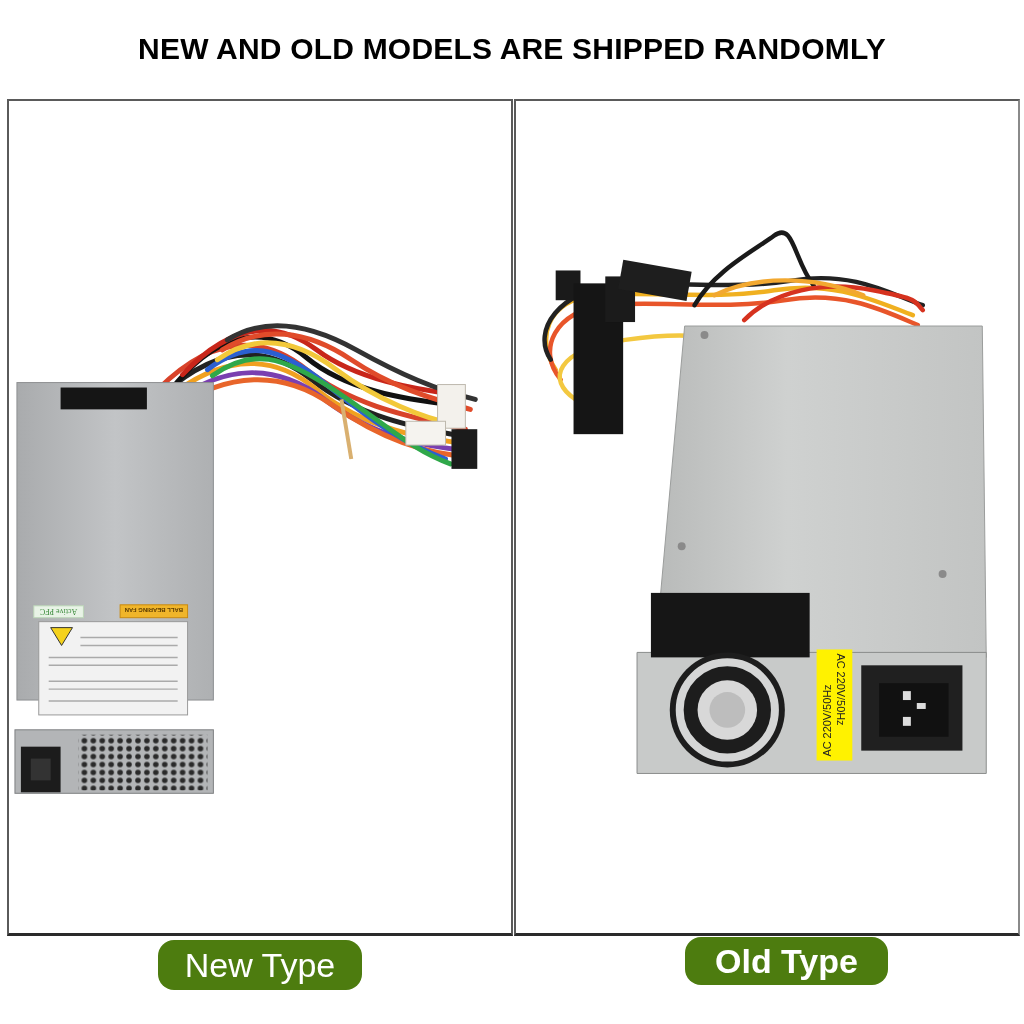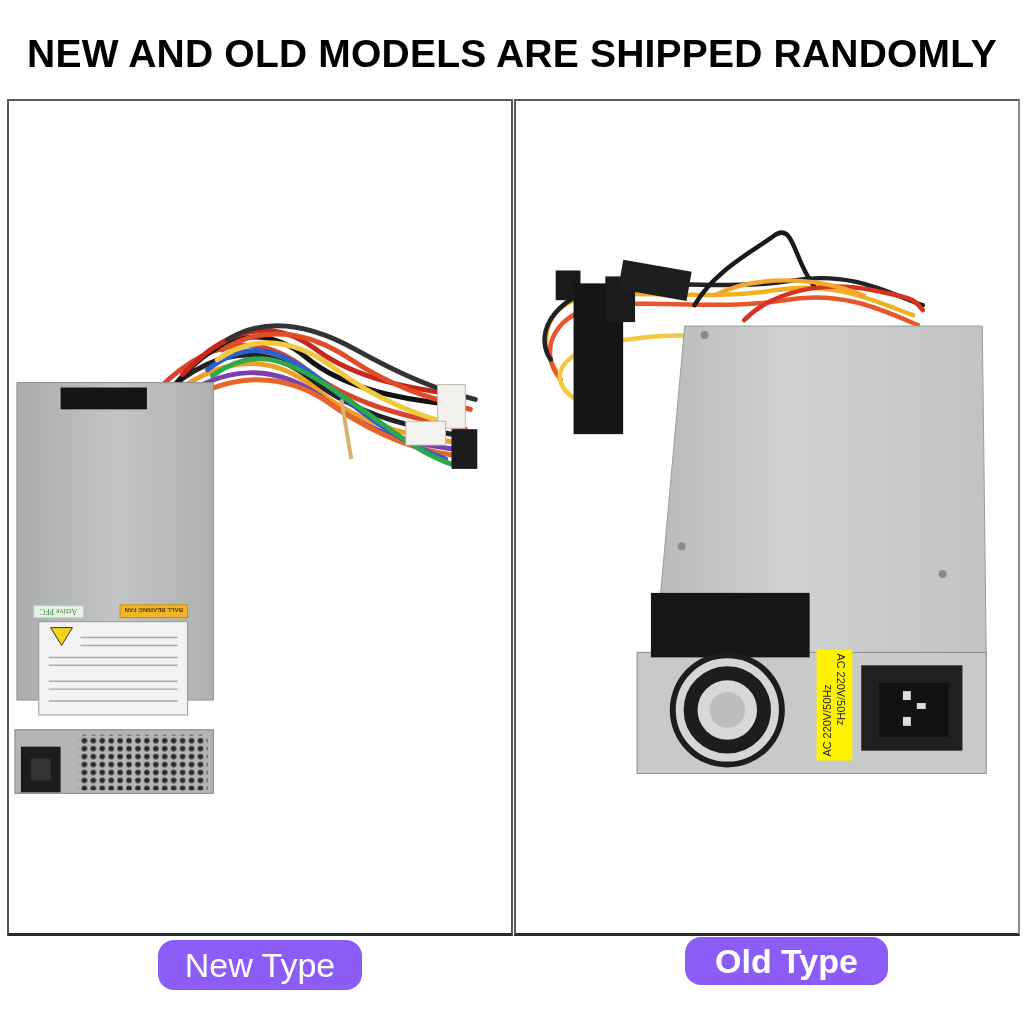--- a/index.html
+++ b/index.html
@@ -1,34 +1,34 @@
 <!DOCTYPE html>
 <html><head>
 <meta charset="utf-8">
 <style>
   html, body { margin: 0; padding: 0; background: #ffffff; }
   body { width: 1024px; height: 1024px; position: relative; overflow: hidden; font-family: "Liberation Sans", "DejaVu Sans", sans-serif; }
 
   .headline {
     position: absolute; left: 0; top: 32px; width: 1024px; text-align: center;
-    font-family: "Liberation Sans", sans-serif; font-weight: 700; font-size: 39px;
+    font-family: "Liberation Sans", sans-serif; font-weight: 700; font-size: 30px;
     letter-spacing: 0.2px; color: #000; transform: scaleX(1.0);
   }
 
   .panel {
     position: absolute; top: 99px; height: 837px; box-sizing: border-box;
     border: 2px solid #5a5a5a; border-bottom: 3px solid #2a2a2a; background: #fff; overflow: hidden;
   }
   .panel.left { left: 7px; width: 506px; }
   .panel.right { left: 514px; width: 506px; border-right: 2px solid #8a8a8a; }
 
   .photo { position: absolute; left: 0; top: 0; width: 100%; height: 100%; }
 
   .pill {
-    position: absolute; background: #8b5cf6; color: #fff; border-radius: 16px;
+    position: absolute; background: #4d7c0f; color: #fff; border-radius: 16px;
     display: flex; align-items: center; justify-content: center;
     font-family: "Liberation Sans", sans-serif; font-size: 34px; font-weight: 400;
   }
   .pill.new { left: 158px; top: 940px; width: 204px; height: 50px; }
   .pill.old { left: 685px; top: 937px; width: 203px; height: 48px; font-weight: bold; }
 </style>
 </head>
 <body>
 
 <div class="headline">NEW AND OLD MODELS ARE SHIPPED RANDOMLY</div>

